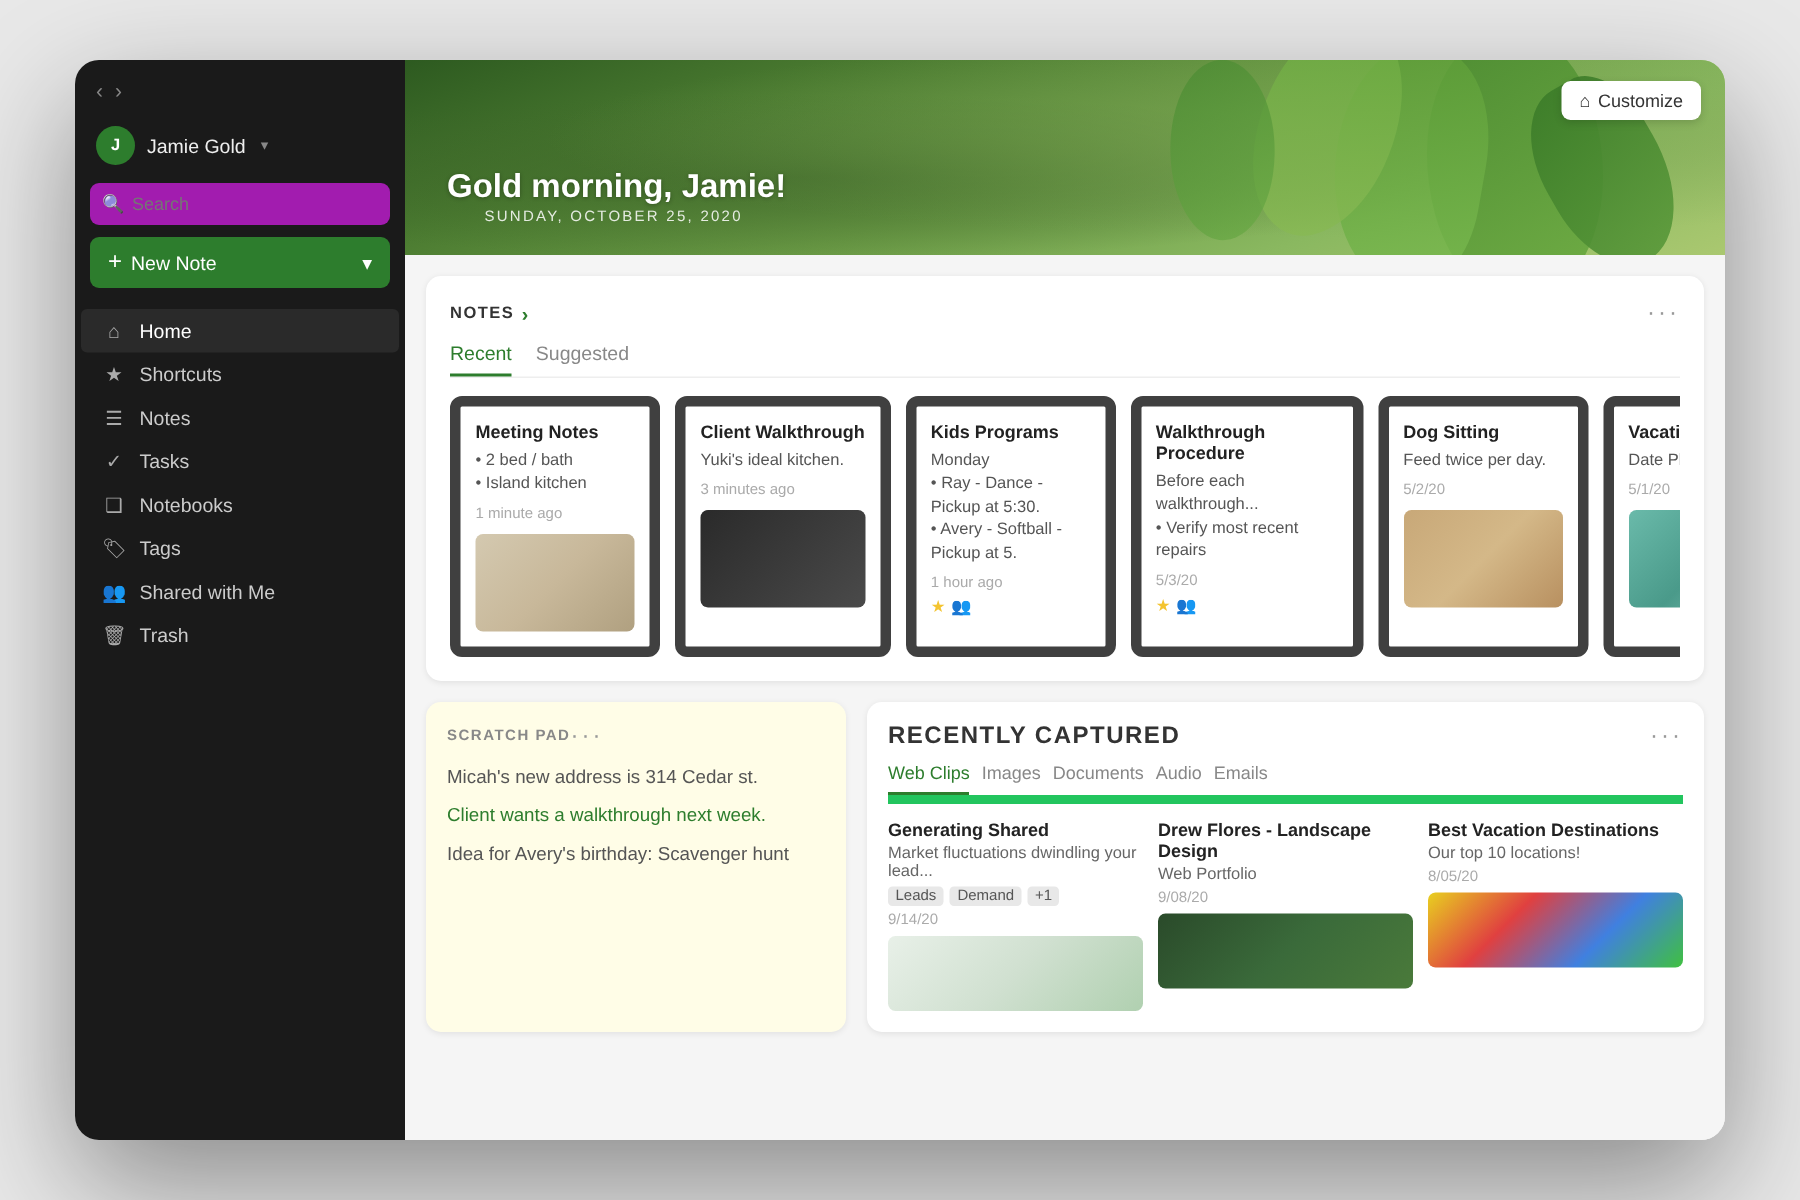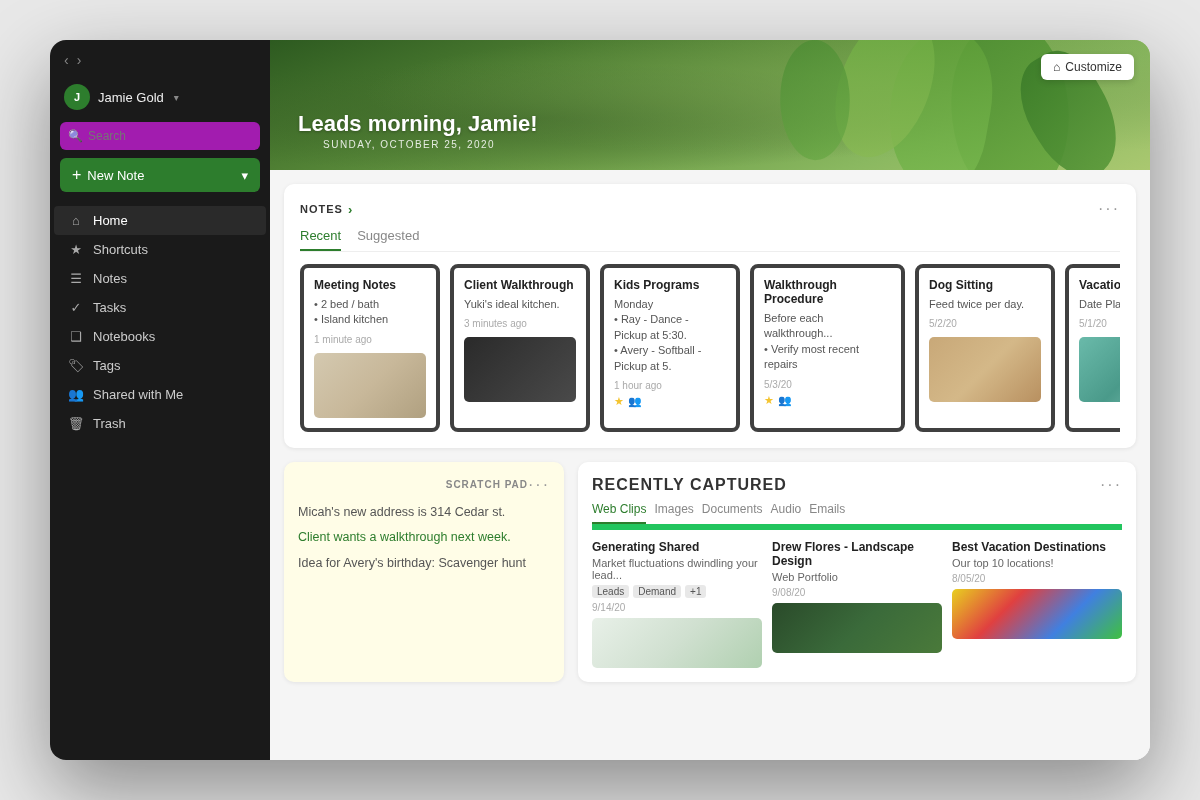--- a/index.html
+++ b/index.html
@@ -267,21 +267,21 @@
     
     .notes-grid {
       display: flex;
       gap: 10px;
       overflow-x: auto;
     }
     .note-card {
       min-width: 140px;
       max-width: 155px;
       background: white;
-      border: 4px solid #404040;
+      border: 7px solid #404040;
       border-radius: 8px;
       padding: 10px;
       flex-shrink: 0;
       overflow: hidden;
     }
     .note-card-title {
       font-size: 12px;
       font-weight: 600;
       color: #222;
       margin-bottom: 5px;
@@ -320,21 +320,21 @@
     }
     .scratch-pad {
       flex: 0 0 280px;
       background: #fffde7;
       border-radius: 10px;
       padding: 14px;
       box-shadow: 0 1px 4px rgba(0,0,0,0.08);
     }
     .scratch-header {
       display: flex;
-      justify-content: flex-end;
+      justify-content: flex-start;
       align-items: center;
       margin-bottom: 10px;
     }
     .scratch-title {
       font-size: 10px;
       font-weight: 700;
       letter-spacing: 1px;
       color: #888;
     }
     .scratch-body p {
@@ -525,21 +525,21 @@
     <div class="hero">
       <div class="hero-bg"></div>
 
       <div style="position:absolute;right:80px;top:-20px;width:120px;height:180px;background:linear-gradient(160deg,#4a8a30,#6aaa40);border-radius:60% 40% 60% 40%;transform:rotate(-15deg);opacity:0.9;"></div>
       <div style="position:absolute;right:160px;top:-10px;width:100px;height:160px;background:linear-gradient(160deg,#5a9a35,#7aba50);border-radius:50% 50% 40% 60%;transform:rotate(10deg);opacity:0.85;"></div>
       <div style="position:absolute;right:40px;top:10px;width:80px;height:130px;background:linear-gradient(160deg,#3a7a28,#5a9a3a);border-radius:50% 40% 60% 50%;transform:rotate(-30deg);opacity:0.9;"></div>
       <div style="position:absolute;right:220px;top:-30px;width:90px;height:150px;background:linear-gradient(160deg,#6aaa40,#8aba55);border-radius:45% 55% 45% 55%;transform:rotate(25deg);opacity:0.8;"></div>
       <div style="position:absolute;right:300px;top:0px;width:70px;height:120px;background:linear-gradient(160deg,#4a8a32,#6aaa45);border-radius:55% 45% 55% 45%;transform:rotate(-5deg);opacity:0.75;"></div>
 
       <div class="hero-text">
-        <div class="hero-greeting">Leads morning, Jamie!</div>
+        <div class="hero-greeting">Gold morning, Jamie!</div>
         <div class="hero-date">SUNDAY, OCTOBER 25, 2020</div>
       </div>
 
       <button class="customize-btn">
         <span>⌂</span>
         <span>Customize</span>
       </button>
     </div>
 
     <div class="content-area">

